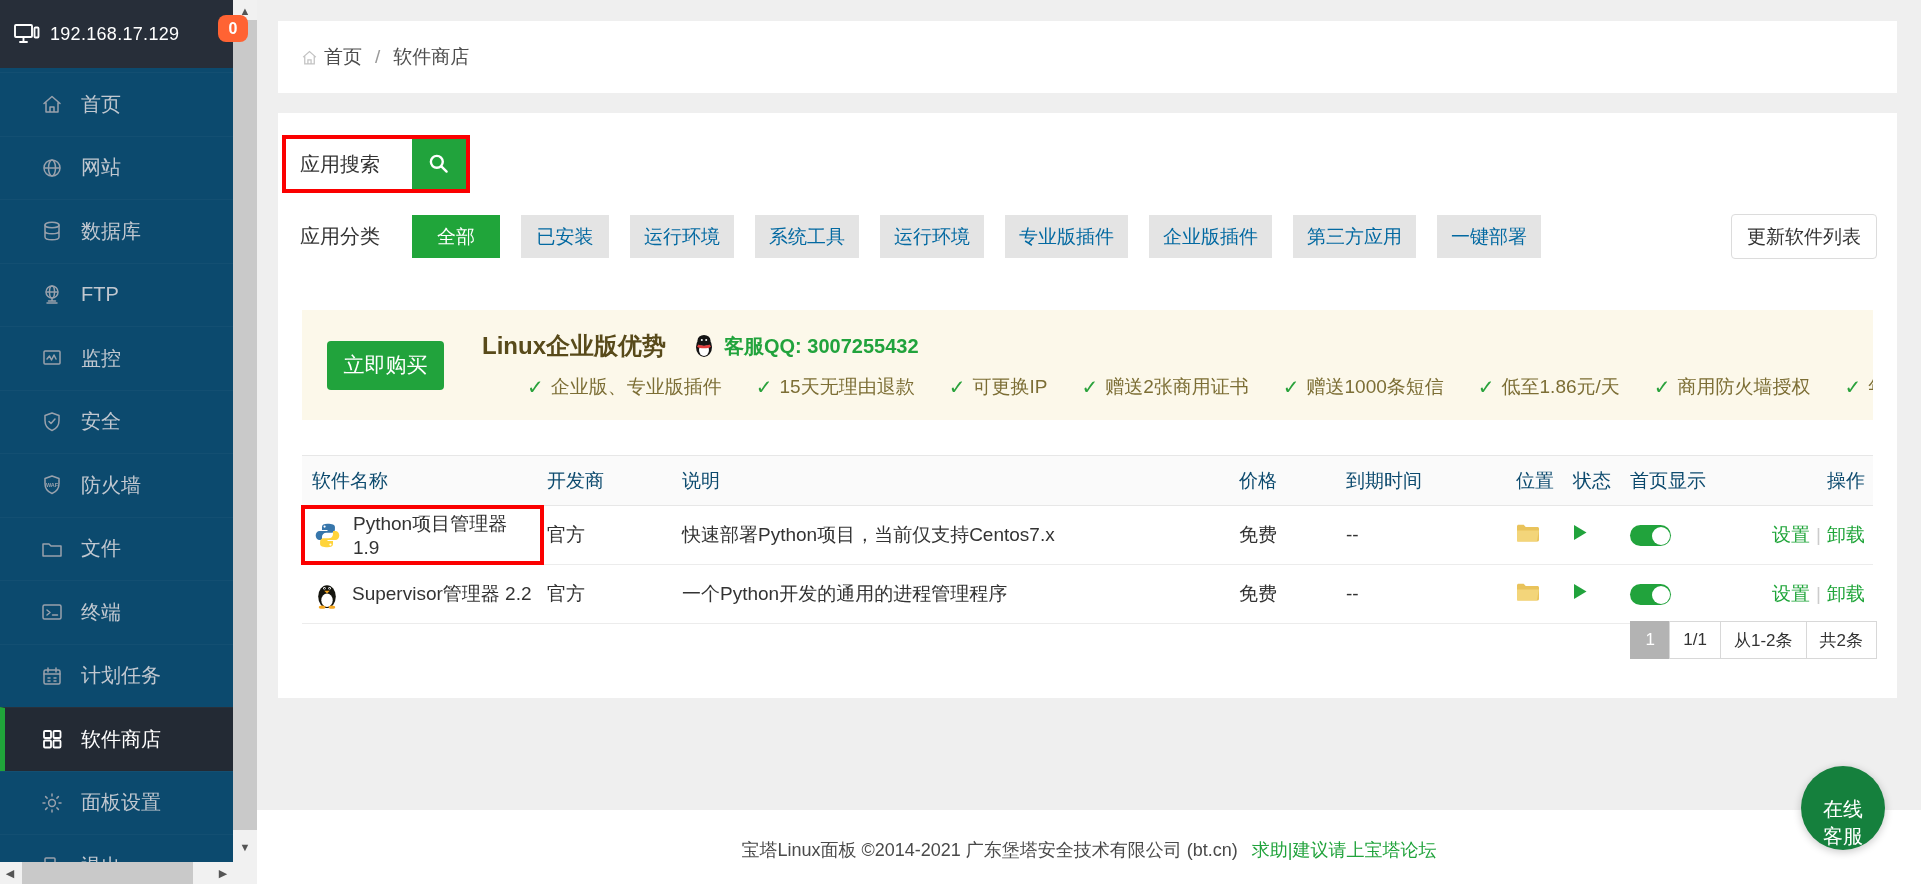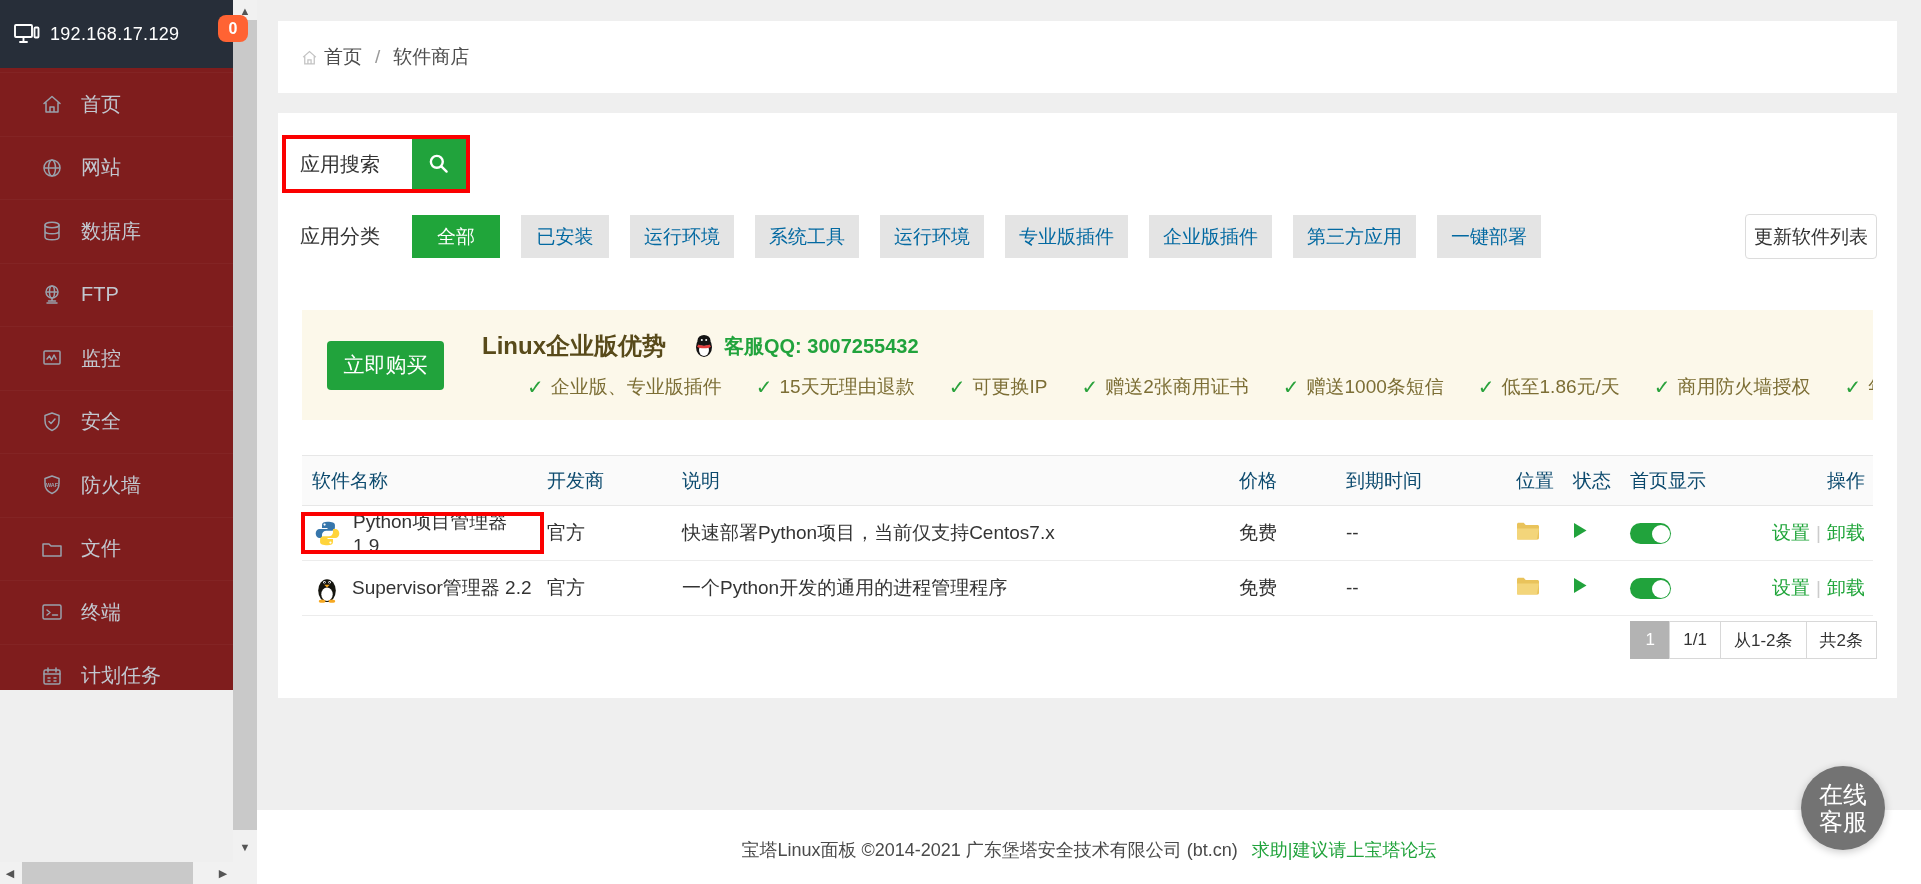--- a/index.html
+++ b/index.html
@@ -1,20 +1,20 @@
 <!DOCTYPE html>
 <html><head>
 <meta charset="utf-8">
 <style>
   *{margin:0;padding:0;box-sizing:border-box}
   body{font-family:"Liberation Sans","DejaVu Sans",sans-serif}
   .stage{position:relative;width:1921px;height:884px;background:#efefef;overflow:hidden;color:#333}
 
   
-  .sidebar{position:absolute;left:0;top:0;width:233px;height:690px;background:#7f1d1d;overflow:hidden}
+  .sidebar{position:absolute;left:0;top:0;width:233px;height:862px;background:#0c4a6e;overflow:hidden}
   .sb-header{height:68px;background:#272e39;display:flex;align-items:center;padding-left:13px}
   .sb-ip{color:#fff;font-size:18px;margin-left:9px;letter-spacing:.3px}
   .badge{position:absolute;left:218px;top:15px;min-width:30px;height:27px;background:#ff6333;border-radius:8px;color:#fff;font-weight:bold;font-size:16px;display:flex;align-items:center;justify-content:center;z-index:6}
   .menu{position:absolute;top:72px;left:0;right:0}
   .mi{height:63.5px;display:flex;align-items:center;padding-left:40px;color:#c2c8d0;font-size:20px;cursor:pointer;border-top:1px solid rgba(255,255,255,.03)}
   .mi .ico{width:24px;height:24px;margin-right:17px;display:flex;align-items:center;justify-content:center;flex:0 0 24px}
   .mi.active{background:#232a34;border-left:5px solid #20a53a;padding-left:35px;color:#fff}
   .mi svg{stroke:#99a1ac;fill:none;stroke-width:1.5;stroke-linecap:round;stroke-linejoin:round}
   .mi.active svg{stroke:#fff;stroke-width:1.8}
 
@@ -44,59 +44,59 @@
   .redbox{display:flex;border:4px solid #fb0000}
   .s-label{width:126px;background:#fff;display:flex;align-items:center;padding-left:14px;font-size:20px;color:#333}
   .s-input{width:331px;height:50px;background:#d8e7fa;border:1px solid #26a23c;border-right:none;font-size:19px;padding:0 13px;color:#111;outline:none;font-family:inherit}
   .s-btn{width:54px;height:50px;background:#21a33c;border:none;display:flex;align-items:center;justify-content:center;cursor:pointer}
 
   
   .cat-label{position:absolute;left:22px;top:102px;font-size:20px;line-height:43px;color:#333}
   .tabs{position:absolute;left:134px;top:102px;display:flex;gap:21px}
   .tab{height:43px;min-width:88px;padding:0 14px;background:#e4e4e4;display:flex;align-items:center;justify-content:center;font-size:19px;cursor:pointer;color:#0369a1}
   .tab.active{background:#20a53a;color:#fff}
-  .update-btn{position:absolute;right:20px;top:101px;height:45px;width:132px;background:#fff;border:1px solid #dcdcdc;border-radius:4px;font-size:19px;display:flex;align-items:center;justify-content:center;cursor:pointer;color:#333}
+  .update-btn{position:absolute;right:20px;top:101px;height:45px;width:146px;background:#fff;border:1px solid #dcdcdc;border-radius:4px;font-size:19px;display:flex;align-items:center;justify-content:center;cursor:pointer;color:#333}
 
   
   .banner{position:absolute;left:24px;top:197px;width:1571px;height:110px;background:#fcf8ea;display:flex;align-items:center;overflow:hidden}
   .buy{margin-left:25px;width:117px;height:49px;background:#21a33c;color:#fff;font-size:21px;border-radius:4px;display:flex;align-items:center;justify-content:center;cursor:pointer;flex:0 0 117px}
   .binfo{margin-left:38px;min-width:0}
   .brow1{display:flex;align-items:center}
   .btitle{font-size:24px;font-weight:bold;color:#584a1a}
   .bqq{display:flex;align-items:center;margin-left:26px;color:#21a33c;font-weight:bold;font-size:20px;cursor:pointer}
   .bqq svg{margin-right:8px}
   .feats{display:flex;margin-top:12px;margin-left:45px;gap:34px;white-space:nowrap}
   .feat{font-size:19px;color:#7c6e35;display:flex;align-items:center}
   .feat .ck{color:#2aa23c;font-size:20px;font-weight:bold;margin-right:7px}
 
   
   .tblwrap{position:absolute;left:24px;top:342px;width:1571px}
   table{width:1571px;border-collapse:collapse;table-layout:fixed;font-size:19px}
   thead th{height:50px;background:#fafafa;border-top:1px solid #e7e7e7;border-bottom:1px solid #e7e7e7;font-weight:normal;color:#0c4a6e;text-align:left;padding-left:10px}
   thead th.r{text-align:right;padding-right:8px}
   tbody td{height:55px;border-bottom:1px solid #ececec;padding-left:10px;color:#333}
   td.r{text-align:right;padding-right:8px}
-  .nm{display:inline-flex;align-items:center;position:relative;height:40px;padding-left:2px}
+  .nm{display:inline-flex;align-items:center;position:relative;height:58px;padding-left:2px}
   .nm .appico{margin-right:12px;display:flex}
   .ann{position:absolute;left:-11px;right:-7px;top:-1px;bottom:-1px;border:4px solid #fb0000;pointer-events:none}
   .folder-btn,.play-btn{display:inline-flex;cursor:pointer}
   .tog{width:41px;height:21px;border-radius:11px;background:#21a33c;position:relative;display:inline-block;cursor:pointer;vertical-align:middle}
   .tog::after{content:"";position:absolute;right:1.5px;top:1.5px;width:18px;height:18px;background:#fff;border-radius:50%}
   .act a{color:#20a53a;text-decoration:none;cursor:pointer}
   .sep{color:#ccc;margin:0 6px}
 
   
   .pager{position:absolute;right:20px;top:508px;display:flex;font-size:17px}
   .pg{height:38px;min-width:40px;padding:0 13px;display:flex;align-items:center;justify-content:center;background:#fff;border:1px solid #d8d8d8;margin-left:-1px;color:#333}
   .pg.active{background:#b3b3b3;color:#fff;border-color:#b3b3b3;cursor:pointer}
 
   
   .foot{position:absolute;left:0;right:0;top:838px;text-align:center;font-size:18px;color:#4a4a4a}
   .foot a{color:#21a33c;text-decoration:none;margin-left:14px;cursor:pointer}
-  .cs{position:absolute;left:1544px;top:766px;width:84px;height:84px;border-radius:50%;background:#737373;color:#fff;font-size:24px;line-height:27px;display:flex;flex-direction:column;align-items:center;justify-content:center;box-shadow:0 2px 8px rgba(0,0,0,.22);cursor:pointer;z-index:4}
+  .cs{position:absolute;left:1544px;top:766px;width:84px;height:84px;border-radius:50%;background:#15803d;color:#fff;font-size:20px;line-height:27px;display:flex;flex-direction:column;align-items:center;justify-content:flex-end;box-shadow:0 2px 8px rgba(0,0,0,.22);cursor:pointer;z-index:4}
 </style>
 </head>
 <body>
 
 <div class="stage">
 
   <div class="sidebar">
     <div class="sb-header">
       <span style="display:flex">
         <svg width="28" height="26" viewBox="0 0 28 26">

